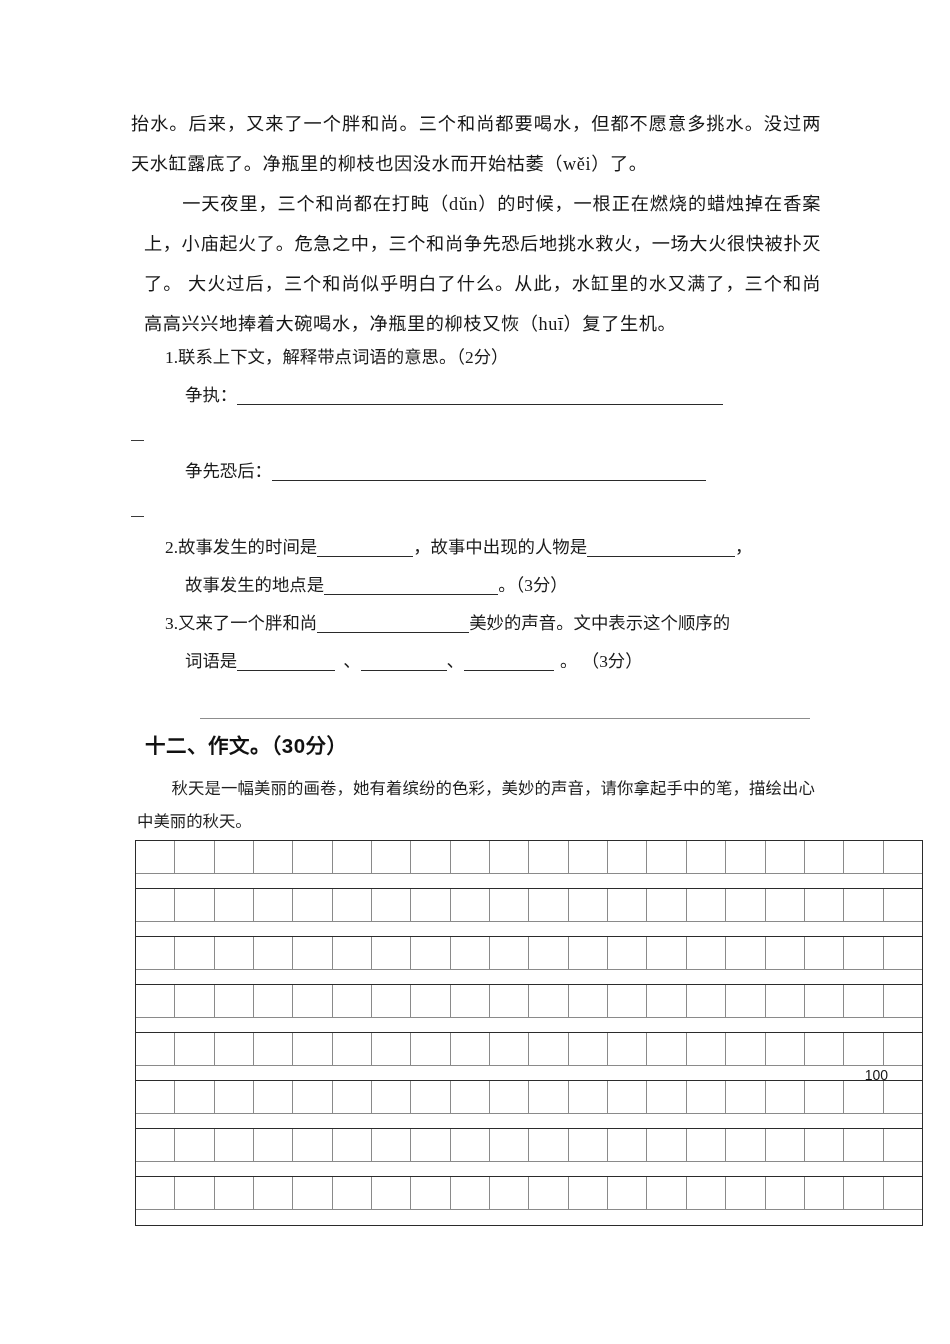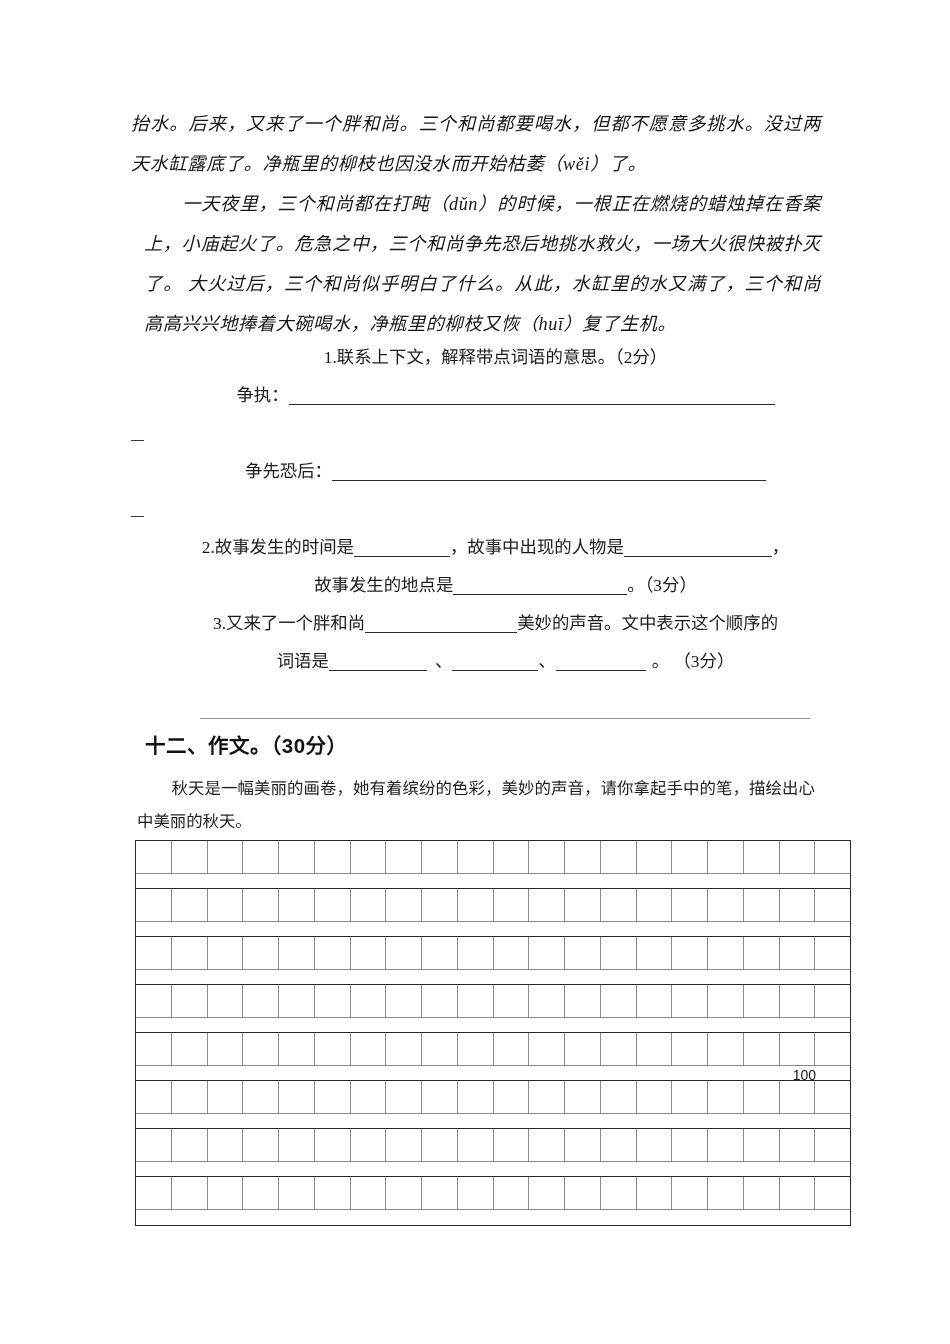--- a/index.html
+++ b/index.html
@@ -29,42 +29,40 @@
   .passage {
     position: absolute;
     left: 131px;
     top: 104px;
     width: 690px;
     font-family: "Liberation Serif", "DejaVu Serif", serif;
     font-size: 18.2px;
     line-height: 40px;
     letter-spacing: 0.6px;
     text-align: justify;
-    font-style: italic;
     color: #161616;
   }
   .passage p {
     margin: 0;
     text-indent: 0;
   }
   .passage p.indent {
     text-indent: 2.1em;
     margin-left: 13px;
   }
 
   
   .questions {
     position: absolute;
     left: 131px;
     top: 338px;
     width: 695px;
     font-size: 17.4px;
     line-height: 38px;
     color: #1a1a1a;
-    text-align: center;
   }
   .q-line {
     position: relative;
     white-space: nowrap;
   }
   .q-indent {
     display: inline-block;
     width: 34px;
   }
   .q-indent-lg {
@@ -129,21 +127,21 @@
     color: #1d1d1d;
   }
   .prompt p { margin: 6px; }
   .prompt p.indent { text-indent: 2.1em; }
 
   
   .grid-wrap {
     position: absolute;
     left: 135px;
     top: 840px;
-    width: 716px;
+    width: 788px;
     border: 1.3px solid #2b2b2b;
     box-sizing: border-box;
     background: #ffffff;
   }
   .grid-row {
     display: flex;
     width: 100%;
     height: 33px;
     box-sizing: border-box;
   }

